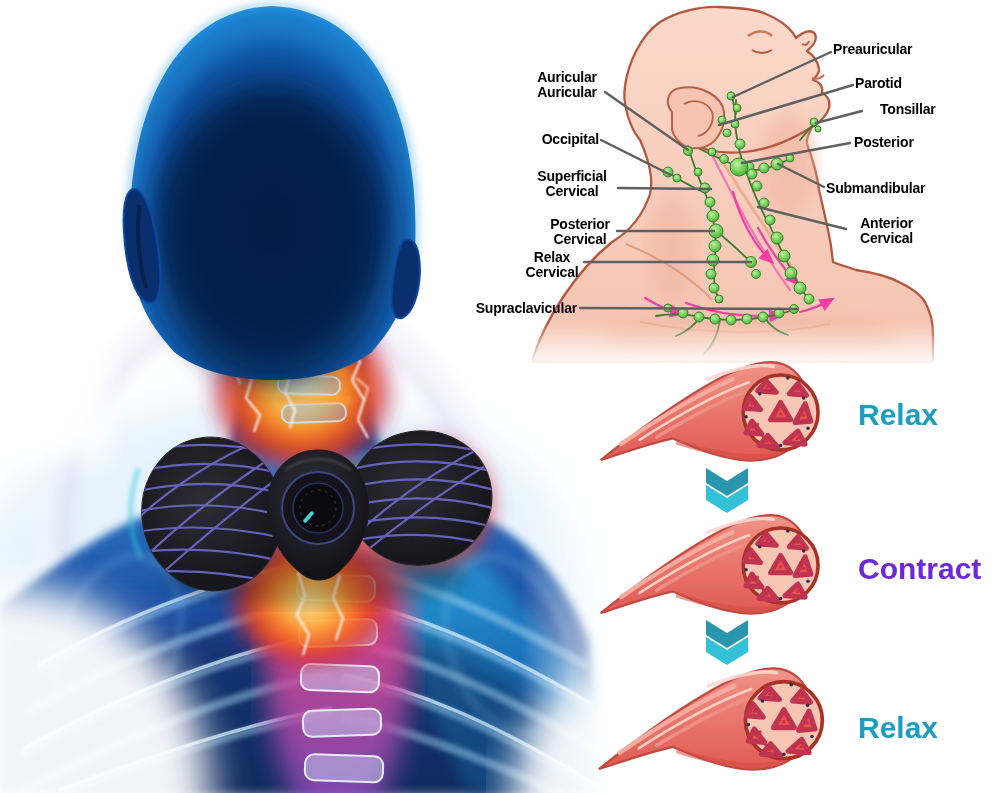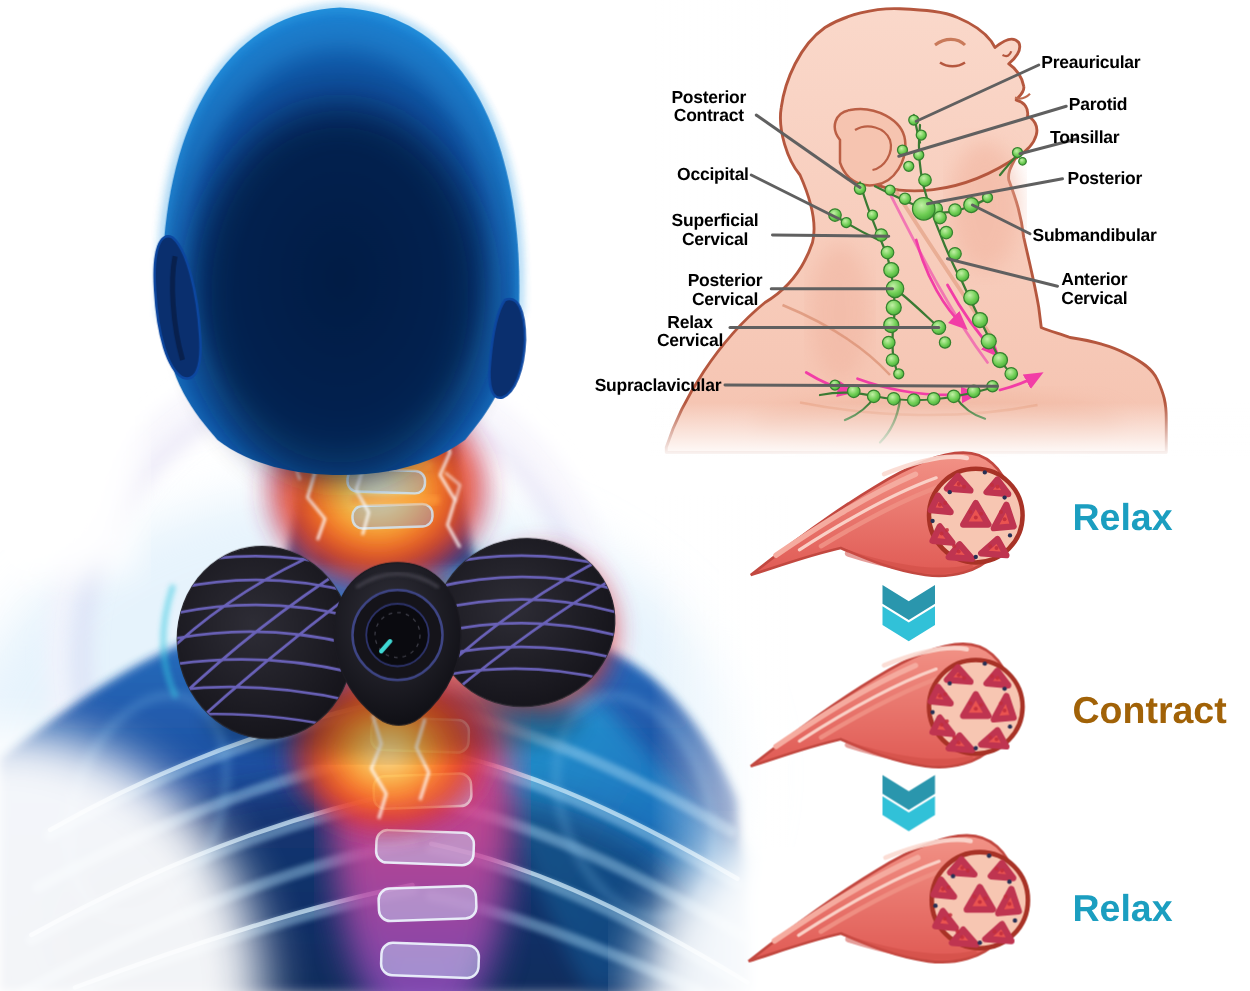--- a/index.html
+++ b/index.html
@@ -2,31 +2,31 @@
 <html><head>
 <meta charset="utf-8">
 <style>
   html,body{margin:0;padding:0;background:#ffffff;}
   #canvas{position:relative;width:1000px;height:793px;background:#ffffff;overflow:hidden;
           font-family:"Liberation Sans",sans-serif;}
   #art{position:absolute;left:0;top:0;}
   
   .dlabel{position:absolute;font-size:14px;line-height:15px;font-weight:bold;
           color:#000000;letter-spacing:-0.2px;white-space:nowrap;}
-  .dlabel.wrap{white-space:normal;text-align:left;}
+  .dlabel.wrap{white-space:normal;text-align:right;}
   .dlabel.rt{text-align:center;}
   #lbl-posterior-auricular{right:397px;top:70px;width:72px;}
   #lbl-occipital{right:401px;top:132px;}
   #lbl-superficial-cervical{right:387px;top:169px;width:82px;}
   #lbl-posterior-cervical{right:384px;top:217px;width:72px;}
   #lbl-deep-cervical{right:417px;top:250px;width:62px;}
   #lbl-supraclavicular{right:423px;top:301px;}
   #lbl-preauricular{left:833px;top:42px;}
   #lbl-parotid{left:855px;top:76px;}
-  #lbl-tonsillar{left:840px;top:102px;}
+  #lbl-tonsillar{left:880px;top:102px;}
   #lbl-submental{left:854px;top:135px;}
   #lbl-submandibular{left:826px;top:181px;}
   #lbl-anterior-cervical{left:849px;top:216px;width:64px;}
   
   .state-label{position:absolute;font-size:30px;font-weight:bold;color:#1b9ec0;
                letter-spacing:0px;}
   #state-1{left:858px;top:398px;}
   #state-2{left:858px;top:552px;}
   #state-3{left:858px;top:711px;}
 </style>
@@ -480,33 +480,33 @@
     <g transform="translate(706,620)">
       <use href="#chevron-art"></use>
     </g>
     <g transform="translate(590,658) scale(0.74)">
       <use href="#muscle-art"></use>
     </g>
   </g>
 </svg>
 
 <div style="color: rgb(63, 63, 63);">
-  <div class="dlabel wrap rt" id="lbl-posterior-auricular">Posterior Contract</div>
+  <div class="dlabel wrap rt" id="lbl-posterior-auricular">Auricular Auricular</div>
   <div class="dlabel" id="lbl-occipital">Occipital</div>
   <div class="dlabel wrap rt" id="lbl-superficial-cervical">Superficial Cervical</div>
   <div class="dlabel wrap rt" id="lbl-posterior-cervical">Posterior Cervical</div>
   <div class="dlabel wrap rt" id="lbl-deep-cervical">Relax Cervical</div>
   <div class="dlabel" id="lbl-supraclavicular">Supraclavicular</div>
   <div class="dlabel" id="lbl-preauricular">Preauricular</div>
   <div class="dlabel" id="lbl-parotid">Parotid</div>
   <div class="dlabel" id="lbl-tonsillar">Tonsillar</div>
   <div class="dlabel" id="lbl-submental">Posterior</div>
   <div class="dlabel" id="lbl-submandibular">Submandibular</div>
   <div class="dlabel wrap" id="lbl-anterior-cervical">Anterior Cervical</div>
 </div>
 
 <div>
   <div class="state-label" id="state-1" style="color: rgb(27, 158, 192);">Relax</div>
-  <div class="state-label" id="state-2" style="color: #a16207;">Contract</div>
+  <div class="state-label" id="state-2" style="color: #6d28d9;">Contract</div>
   <div class="state-label" id="state-3" style="color: rgb(27, 158, 192);">Relax</div>
 </div>
 
 </div>
 
 </body></html>

